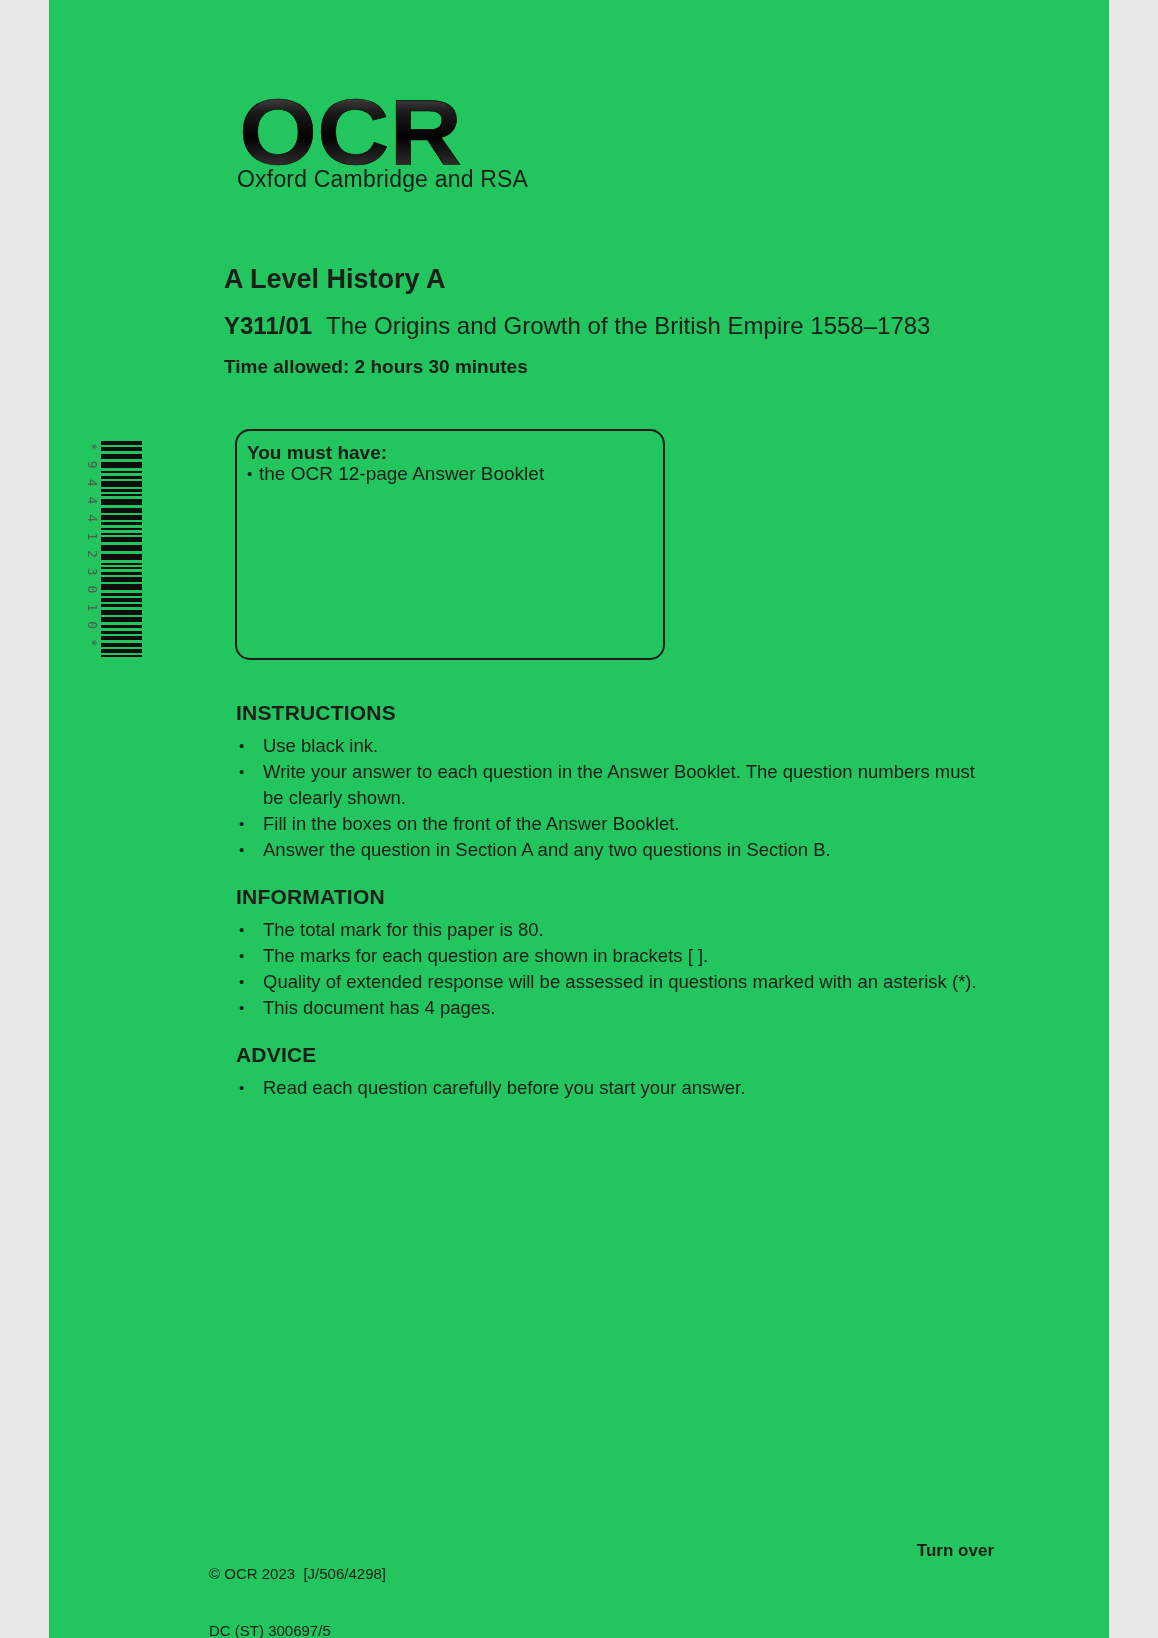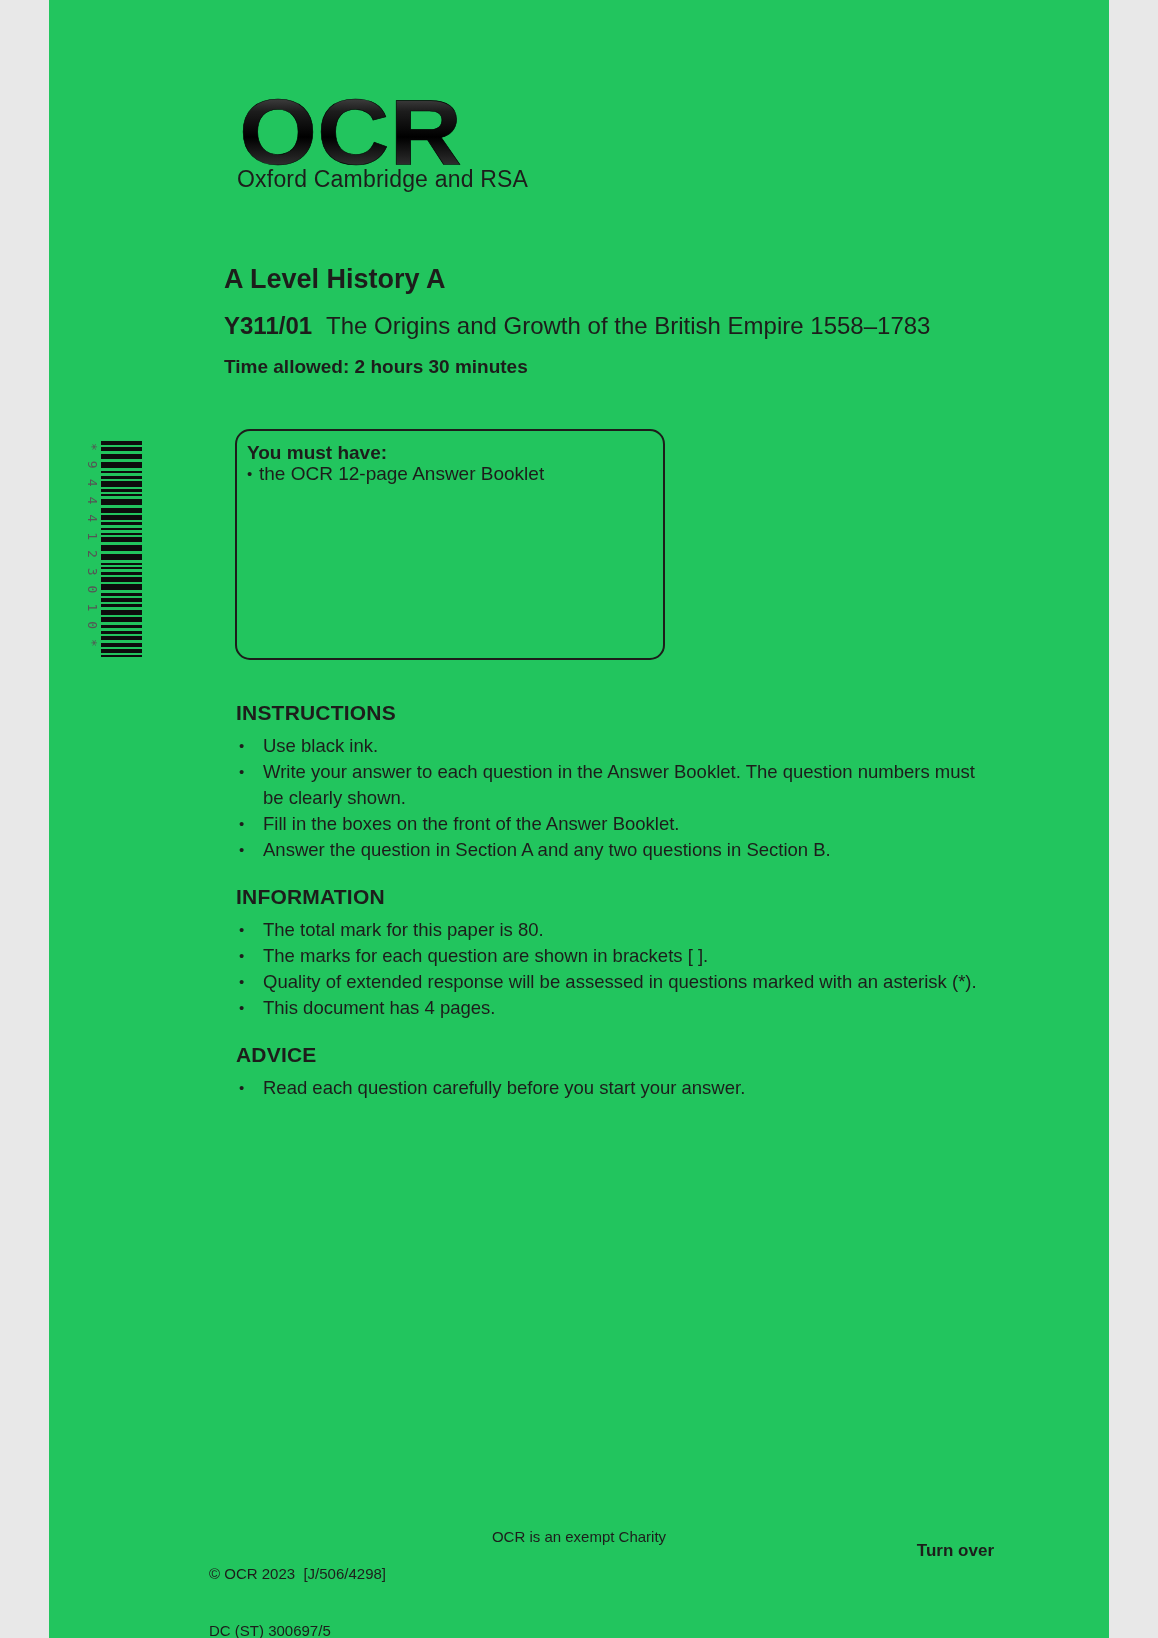--- a/index.html
+++ b/index.html
@@ -215,16 +215,15 @@
           </li>
       </ul>
     </div>
 
   </div>
 
   <div class="footer-left">
     <div>© OCR 2023  [J/506/4298]</div>
     <div>DC (ST) 300697/5</div>
   </div>
-  <div class="footer-charity">OCR is an exempt Charity</div>
   <div class="footer-turnover">Turn over</div>
 
 </div>
 
 </body></html>

